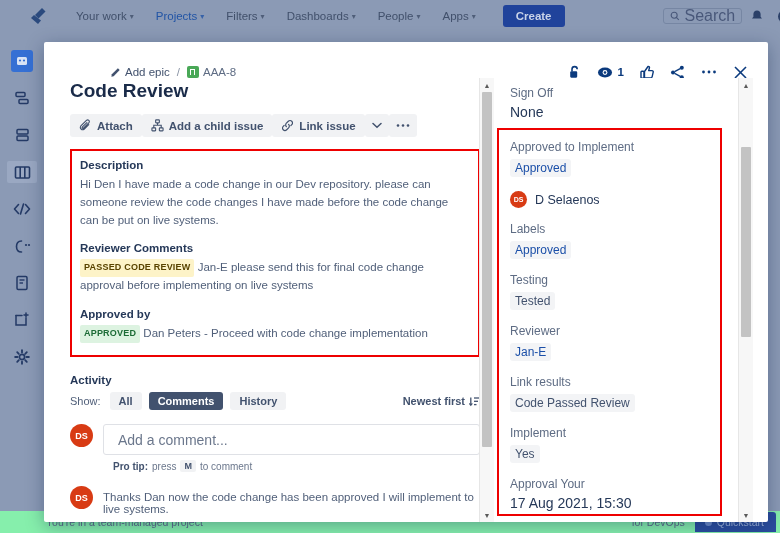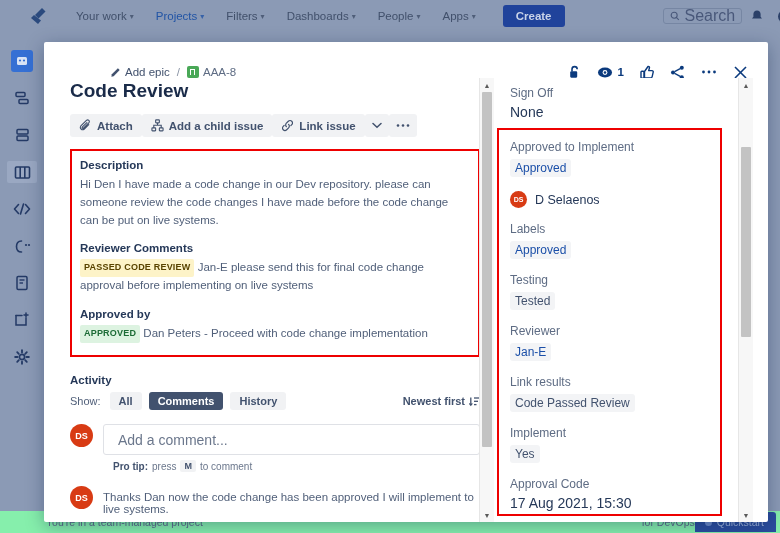--- a/index.html
+++ b/index.html
@@ -72,21 +72,21 @@
   .bg-yellow-strip {
     position:absolute; left:0; width:8px; top:170px; height:180px; background:#c8a02a;
   }
   .statusbar {
     position:absolute; left:0; right:0; bottom:0; height:22px;
     background:#86efac;
     display:flex; align-items:center;
     font-size:10.5px; color:#5a6a87;
   }
   .statusbar .sb-left { padding-left:46px; }
-  .statusbar .sb-right { margin-left:auto; display:flex; align-items:center; padding-right:4px; }
+  .statusbar .sb-right { margin-left:auto; display:flex; align-items:center; gap:10px; padding-right:4px; }
   .quickstart {
     background:#2b4d9e; color:#9fb4dd; font-size:10.5px;
     padding:4px 12px 4px 10px; border-radius:3px 3px 0 0;
     display:flex; align-items:center; gap:5px;
   }
   .qs-dot { width:7px; height:7px; border-radius:50%; background:#6f8ccc; }
 
   
   #modal {
     position:absolute;
@@ -600,21 +600,21 @@
           <div class="field-lbl">Link results</div>
           <div class="field-chip plain">Code Passed Review</div>
         </div>
 
         <div class="field">
           <div class="field-lbl">Implement</div>
           <div class="field-chip plain">Yes</div>
         </div>
 
         <div class="field">
-          <div class="field-lbl">Approval Code</div>
+          <div class="field-lbl">Approval Your</div>
           <div class="field-val">17 Aug 2021, 15:30</div>
         </div>
 
       </div>
 
       <div class="right-redbox"></div>
 
       <div class="scrollbar" style="right:0;">
         <div class="sb-arrow">▲</div>
         <div class="sb-track">

